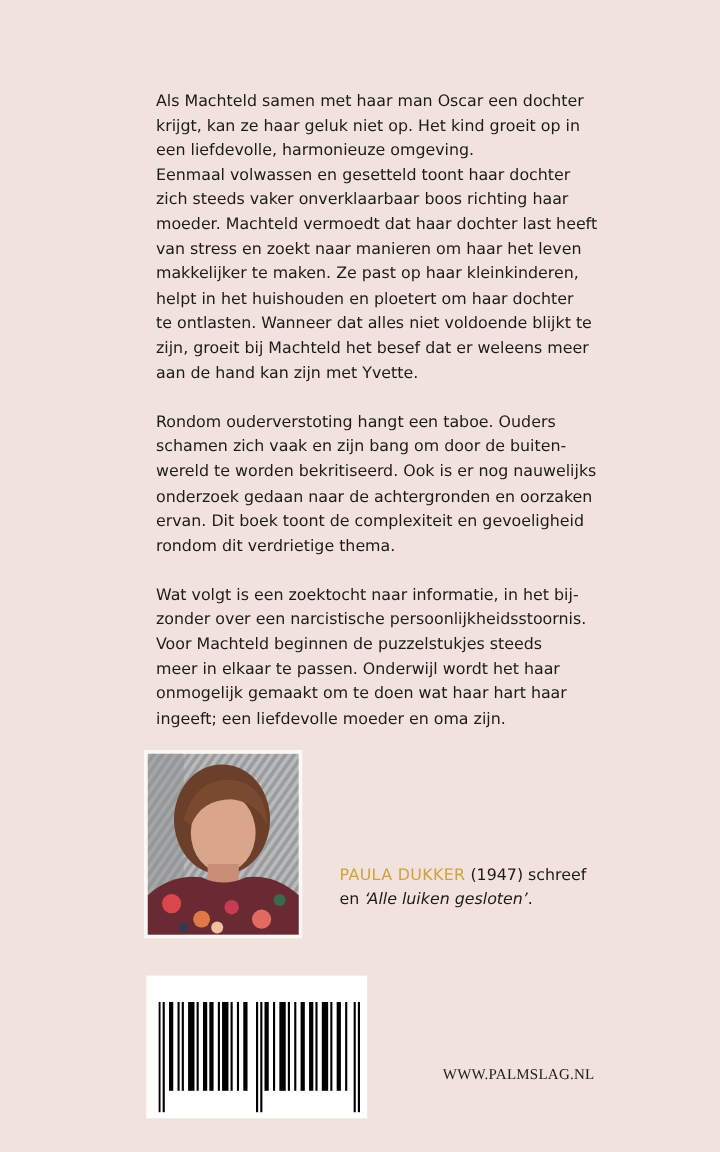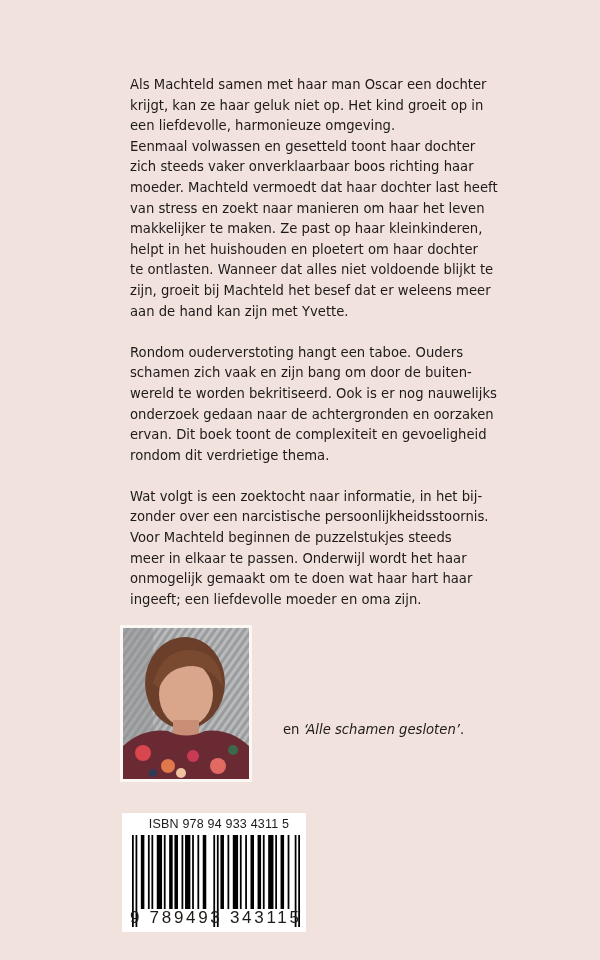--- a/index.html
+++ b/index.html
@@ -101,25 +101,25 @@
     <circle cx="45" cy="138" r="7" fill="#e0784a"></circle>
     <circle cx="70" cy="128" r="6" fill="#c93b53"></circle>
     <circle cx="95" cy="138" r="8" fill="#e16a62"></circle>
     <circle cx="110" cy="122" r="5" fill="#3b6a4a"></circle>
     <circle cx="58" cy="145" r="5" fill="#efc2a0"></circle>
     <circle cx="30" cy="145" r="4" fill="#2f3a55"></circle>
   </svg>
 </div>
 
 <div class="author">
-  <div><span>en </span><span class="italic">‘Alle schamen gesloten’</span><span>.</span></div>
+  <div><span class="author-name">PAULA DUKKER</span><span> (1947) schreef</span></div>
+  <div><span>en </span><span class="italic">‘Alle luiken gesloten’</span><span>.</span></div>
 </div>
 
 <div class="barcode">
-  <div class="isbn-text">ISBN 978 94 933 4311 5</div>
   <svg class="bars" viewBox="0 0 95 92" preserveAspectRatio="none">
     <g fill="#000">
       <rect x="0" y="0" width="1" height="92"></rect>
         <rect x="2" y="0" width="1" height="92"></rect>
       <rect x="5" y="0" width="2" height="74"></rect>
         <rect x="9" y="0" width="1" height="74"></rect>
       <rect x="11" y="0" width="1" height="74"></rect>
         <rect x="14" y="0" width="3" height="74"></rect>
       <rect x="18" y="0" width="1" height="74"></rect>
         <rect x="21" y="0" width="2" height="74"></rect>
@@ -140,17 +140,17 @@
       <rect x="71" y="0" width="2" height="74"></rect>
         <rect x="74" y="0" width="1" height="74"></rect>
       <rect x="77" y="0" width="3" height="74"></rect>
         <rect x="81" y="0" width="1" height="74"></rect>
       <rect x="84" y="0" width="2" height="74"></rect>
         <rect x="88" y="0" width="1" height="74"></rect>
       <rect x="92" y="0" width="1" height="92"></rect>
         <rect x="94" y="0" width="1" height="92"></rect>
     </g>
   </svg>
-  <div class="ean-digits">9 789493 343115</div>
 </div>
 
 <div class="publisher">
+  <div>WWW.PALMSLAG.NL</div>
 </div>
 
 </body></html>

